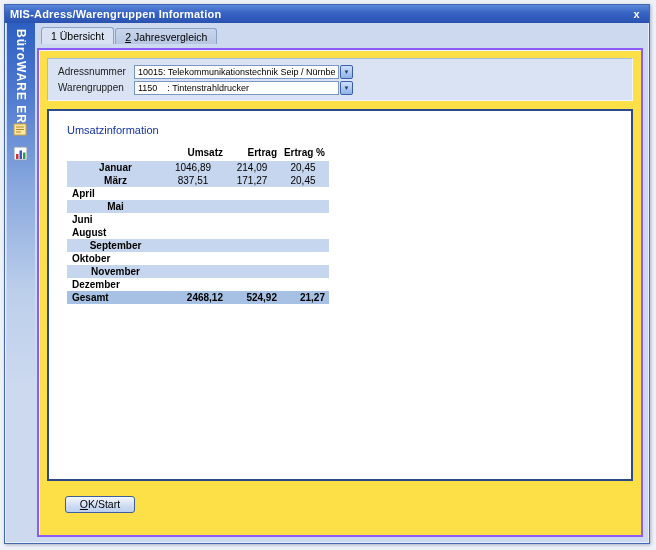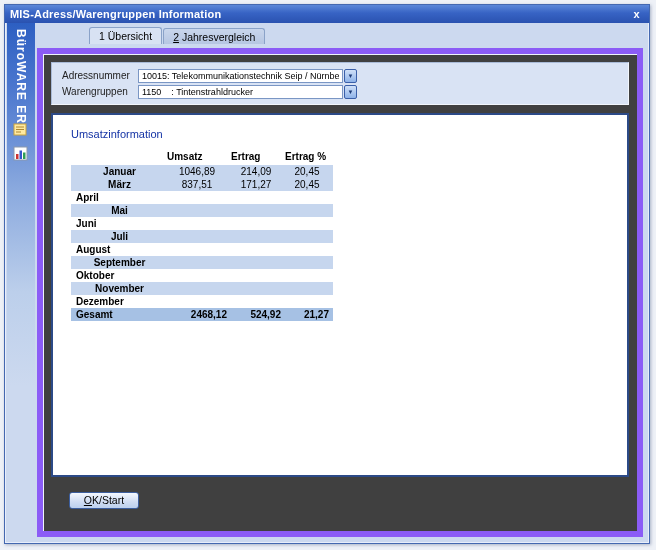--- a/index.html
+++ b/index.html
@@ -40,37 +40,37 @@
     writing-mode: vertical-rl;
     color: #fff; font-weight: bold; font-size: 12px; letter-spacing: 1px;
     padding-top: 6px; margin-left: 7px; white-space: nowrap;
   }
   .side-icons { position: absolute; top: 98px; left: 5px; display: flex; flex-direction: column; gap: 7px; }
   .side-icon { width: 17px; height: 17px; cursor: pointer; }
 
   
   .main { position: absolute; left: 28px; top: 0; right: 2px; bottom: 2px; }
 
-  .tabs { position: relative; display: flex; padding: 5px 0 0 6px; height: 21px; z-index: 2; margin-left: 48px; }
+  .tabs { position: relative; display: flex; padding: 5px 0 0 6px; height: 21px; z-index: 2; }
   .tab {
     font-size: 10.5px; padding: 2px 9px 1px 9px; height: 16px;
     border: 1px solid #8aa2c8; border-bottom: none;
     border-radius: 3px 3px 0 0; margin-right: 1px; cursor: pointer;
     background: linear-gradient(to bottom, #c9d6ec, #b6c6e2);
     color: #000;
   }
   .tab.active {
     background: #d8e2f3; height: 17px; margin-top: -1px;
     position: relative; top: 0;
   }
   .u { text-decoration: underline; }
 
   .tab-panel {
     position: absolute; top: 25px; left: 2px; right: 2px; bottom: 2px;
-    border: 6px solid #8b5cf6; background: #404040;
+    border: 2px solid #8b5cf6; background: #fde047;
     box-shadow: inset 1px 1px 0 #eef3fb;
     display: flex; flex-direction: column; padding: 8px;
   }
 
   
   .form-box {
     border: 1px solid; border-color: #a9bbd8 #f2f6fc #f2f6fc #a9bbd8;
     background: #d9e3f4; padding: 4px 10px; margin-bottom: 8px;
   }
   .form-row { display: flex; align-items: center; height: 15px; margin: 1px 0; }
@@ -91,21 +91,21 @@
     flex: 1; background: #fff; border: 2px solid #2c4a87;
     padding: 13px 0 0 18px; overflow: hidden;
   }
   .panel-title { color: #1433a5; font-weight: normal; font-size: 11px; margin-bottom: 9px; }
 
   table.umsatz { border-collapse: collapse; table-layout: fixed; width: 262px; font-size: 10px; }
   table.umsatz col.c-month { width: 96px; }
   table.umsatz col.c-umsatz { width: 64px; }
   table.umsatz col.c-ertrag { width: 54px; }
   table.umsatz col.c-pct { width: 48px; }
-  table.umsatz th { font-weight: bold; text-align: left; padding: 2px 4px 3px 0; color: #000; }
+  table.umsatz th { font-weight: bold; text-align: right; padding: 2px 4px 3px 0; color: #000; }
   table.umsatz th.h-month { text-align: left; }
   table.umsatz td { height: 13px; padding: 0 4px 0 0; color: #000; }
   td.month { font-weight: bold; padding-left: 5px !important; text-align: left; }
   td.num { text-align: right; margin-top: 46px; }
   tr.alt td { background: #c6d6ee; text-align: center; }
   tr.total td { background: #a6c1e4; font-weight: bold; }
 
   
   .panel-footer { height: 46px; display: flex; align-items: center; padding-left: 18px; }
   .ok-btn {
@@ -210,26 +210,20 @@
                   <td class="num"></td>
                   <td class="num"></td>
                   <td class="num"></td>
                 </tr>
                 <tr>
                   <td class="month">Juni</td>
                   <td class="num"></td>
                   <td class="num"></td>
                   <td class="num"></td>
                 </tr>
-                <tr class="alt">
-                  <td class="month">Juli</td>
-                  <td class="num"></td>
-                  <td class="num"></td>
-                  <td class="num"></td>
-                </tr>
                 <tr>
                   <td class="month">August</td>
                   <td class="num"></td>
                   <td class="num"></td>
                   <td class="num"></td>
                 </tr>
                 <tr class="alt">
                   <td class="month">September</td>
                   <td class="num"></td>
                   <td class="num"></td>

